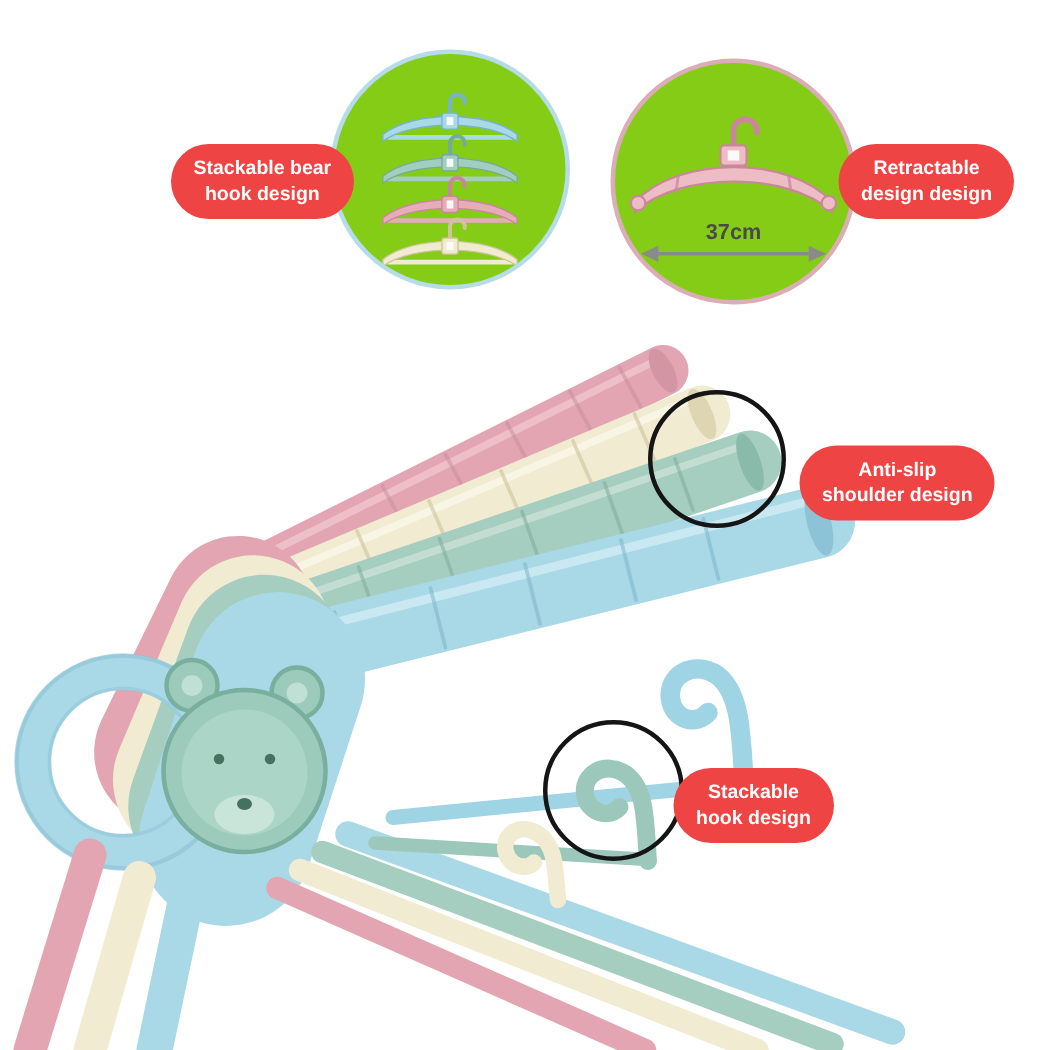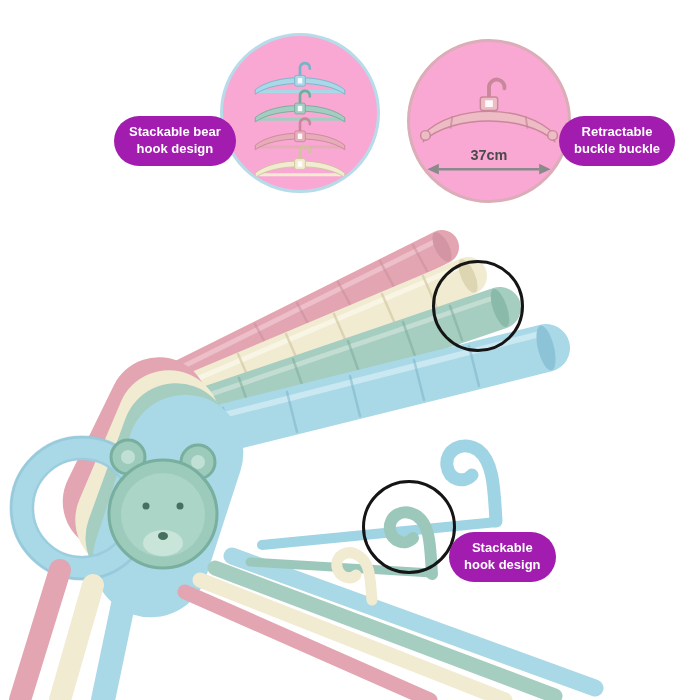--- a/index.html
+++ b/index.html
@@ -2,30 +2,30 @@
 <html><head>
 <meta charset="utf-8">
 <style>
   html,body{margin:0;padding:0;background:#ffffff;}
   .stage{
     position:relative;width:700px;height:700px;background:#ffffff;
     font-family:"Liberation Sans",sans-serif;overflow:hidden;
   }
   .photo{position:absolute;left:0;top:0;width:700px;height:700px;}
   .inset{
-    position:absolute;border-radius:50%;background:#f9a8d4;box-sizing:border-box;
+    position:absolute;border-radius:50%;background:#84cc16;box-sizing:border-box;
     overflow:hidden;z-index:3;
   }
   .inset svg{display:block;width:100%;height:100%;}
   .inset-blue{left:220px;top:33px;width:160px;height:160px;border:3px solid #b6dcea;}
   .inset-pink{left:407px;top:39px;width:164px;height:164px;border:3px solid #dbadb7;}
   .pill{
-    position:absolute;background:#a21caf;color:#ffffff;border-radius:999px;
+    position:absolute;background:#ef4444;color:#ffffff;border-radius:999px;
     text-align:center;font-size:13px;font-weight:bold;line-height:1.3;
-    padding:8px 15px;box-sizing:border-box;z-index:4;margin-top:20px;
+    padding:8px 15px;box-sizing:border-box;z-index:4;
   }
   .pill span{display:block;white-space:nowrap;}
   .pill-stackable{left:114px;top:96px;}
   .pill-retractable{left:559px;top:96px;}
   .pill-antislip{left:533px;top:297px;}
   .pill-intimate{left:449px;top:512px;}
   .ring{
     position:absolute;border:3px solid #151515;border-radius:50%;
     background:transparent;z-index:2;box-sizing:border-box;
   }
@@ -200,20 +200,24 @@
       </g>
     </svg>
   </div>
 
   <div class="pill pill-stackable">
     <span>Stackable bear</span>
     <span>hook design</span>
   </div>
   <div class="pill pill-retractable">
     <span>Retractable</span>
-    <span>buckle buckle</span>
+    <span>design design</span>
+  </div>
+  <div class="pill pill-antislip">
+    <span>Anti-slip</span>
+    <span>shoulder design</span>
   </div>
   <div class="pill pill-intimate">
     <span>Stackable</span>
     <span>hook design</span>
   </div>
 
 </div>
 
 </body></html>

